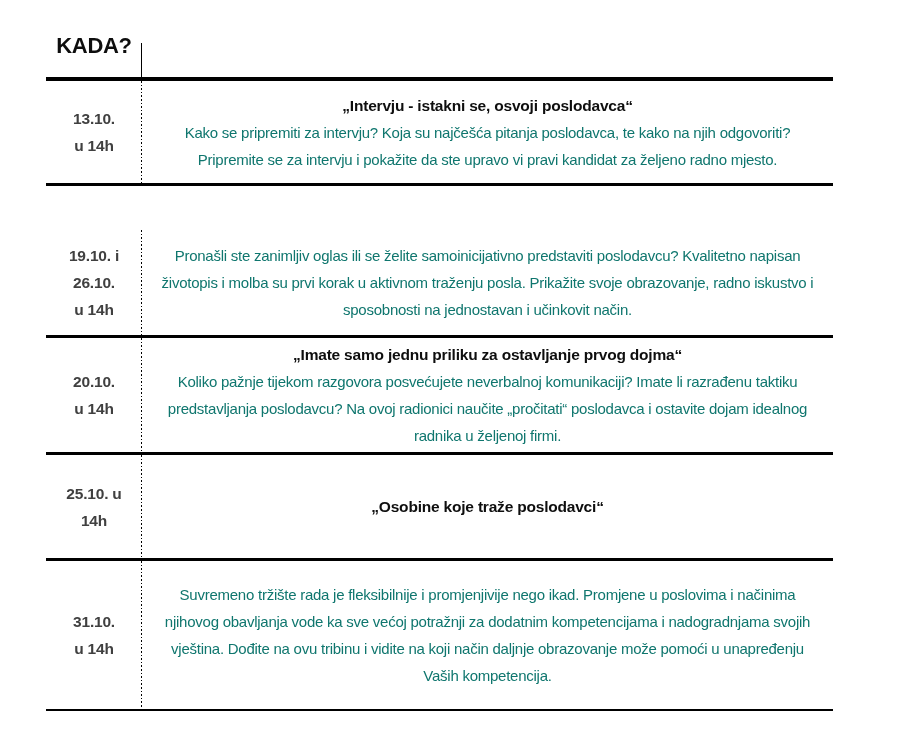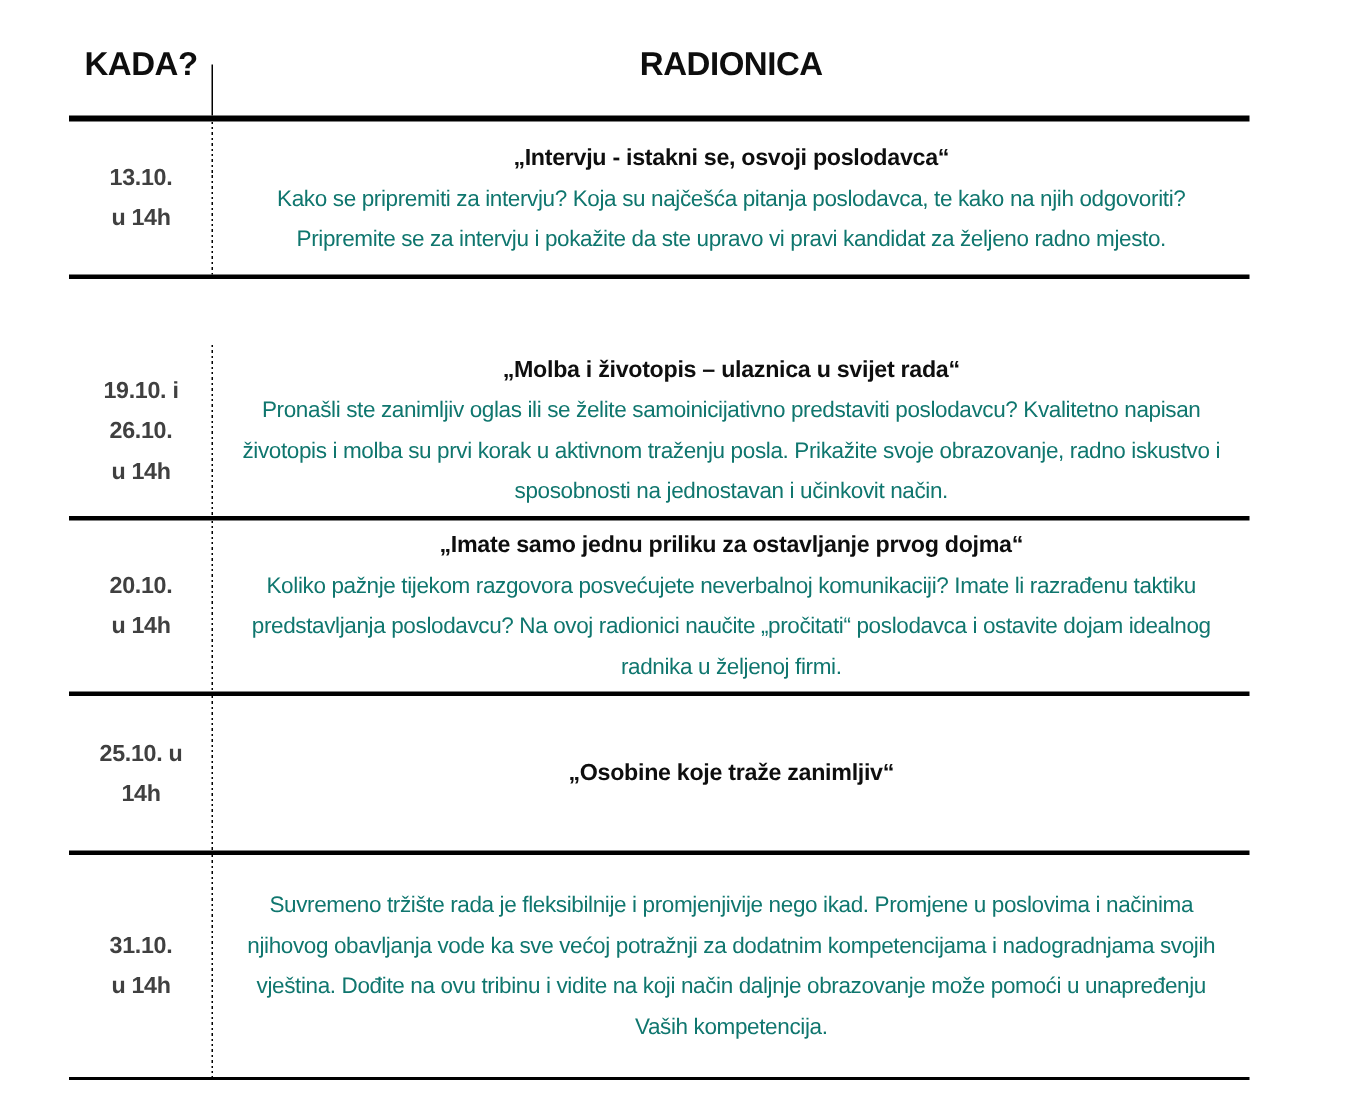--- a/index.html
+++ b/index.html
@@ -25,22 +25,23 @@
     display: grid;
     grid-template-columns: 96px 1fr;
     box-sizing: border-box;
   }
   .header-row {
     height: 51px;
     border-bottom: 4px solid #000000;
   }
   .header-cell {
     display: flex;
+    align-items: flex-end;
     justify-content: center;
-    padding-bottom: 4px;
+    padding-bottom: 18px;
     font-weight: bold;
     font-size: 22px;
     letter-spacing: -0.3px;
     color: #0e0e0e;
     position: relative;
   }
   .header-divider {
     position: absolute;
     right: 0;
     top: 13px;
@@ -111,58 +112,54 @@
 </head>
 <body>
 
 <div class="schedule-table">
 
   <div class="trow header-row">
     <div class="header-cell">
       <span>KADA?</span>
       <div class="header-divider"></div>
     </div>
-    <div class="header-cell">
-      <span>RADIONICA</span>
-    </div>
   </div>
 
   <div class="trow body-row h-r1">
     <div class="when-cell">13.10.
 u 14h<div class="row-divider"></div></div>
     <div class="workshop-cell">
       <div class="workshop-title">„Intervju - istakni se, osvoji poslodavca“</div>
       <div class="workshop-desc">Kako se pripremiti za intervju? Koja su najčešća pitanja poslodavca, te kako na njih odgovoriti? Pripremite se za intervju i pokažite da ste upravo vi pravi kandidat za željeno radno mjesto.</div>
     </div>
   </div>
 
   <div class="trow body-row h-r2">
     <div class="when-cell">19.10. i
 26.10.
 u 14h<div class="row-divider"></div></div>
     <div class="workshop-cell">
-      <div class="workshop-title">„Molba i životopis – ulaznica u svijet rada“</div>
       <div class="workshop-desc">Pronašli ste zanimljiv oglas ili se želite samoinicijativno predstaviti poslodavcu? Kvalitetno napisan životopis i molba su prvi korak u aktivnom traženju posla. Prikažite svoje obrazovanje, radno iskustvo i sposobnosti na jednostavan i učinkovit način.</div>
     </div>
   </div>
 
   <div class="trow body-row h-r3">
     <div class="when-cell">20.10.
 u 14h<div class="row-divider"></div></div>
     <div class="workshop-cell">
       <div class="workshop-title">„Imate samo jednu priliku za ostavljanje prvog dojma“</div>
       <div class="workshop-desc">Koliko pažnje tijekom razgovora posvećujete neverbalnoj komunikaciji? Imate li razrađenu taktiku predstavljanja poslodavcu? Na ovoj radionici naučite „pročitati“ poslodavca i ostavite dojam idealnog radnika u željenoj firmi.</div>
     </div>
   </div>
 
   <div class="trow body-row h-r4">
     <div class="when-cell">25.10. u
 14h<div class="row-divider"></div></div>
     <div class="workshop-cell">
-      <div class="workshop-title">„Osobine koje traže zanimljiv“</div>
+      <div class="workshop-title">„Osobine koje traže poslodavci“</div>
     </div>
   </div>
 
   <div class="trow body-row h-r5 last">
     <div class="when-cell">31.10.
 u 14h<div class="row-divider"></div></div>
     <div class="workshop-cell">
       <div class="workshop-desc">Suvremeno tržište rada je fleksibilnije i promjenjivije nego ikad. Promjene u poslovima i načinima njihovog obavljanja vode ka sve većoj potražnji za dodatnim kompetencijama i nadogradnjama svojih vještina. Dođite na ovu tribinu i vidite na koji način daljnje obrazovanje može pomoći u unapređenju Vaših kompetencija.</div>
     </div>
   </div>

